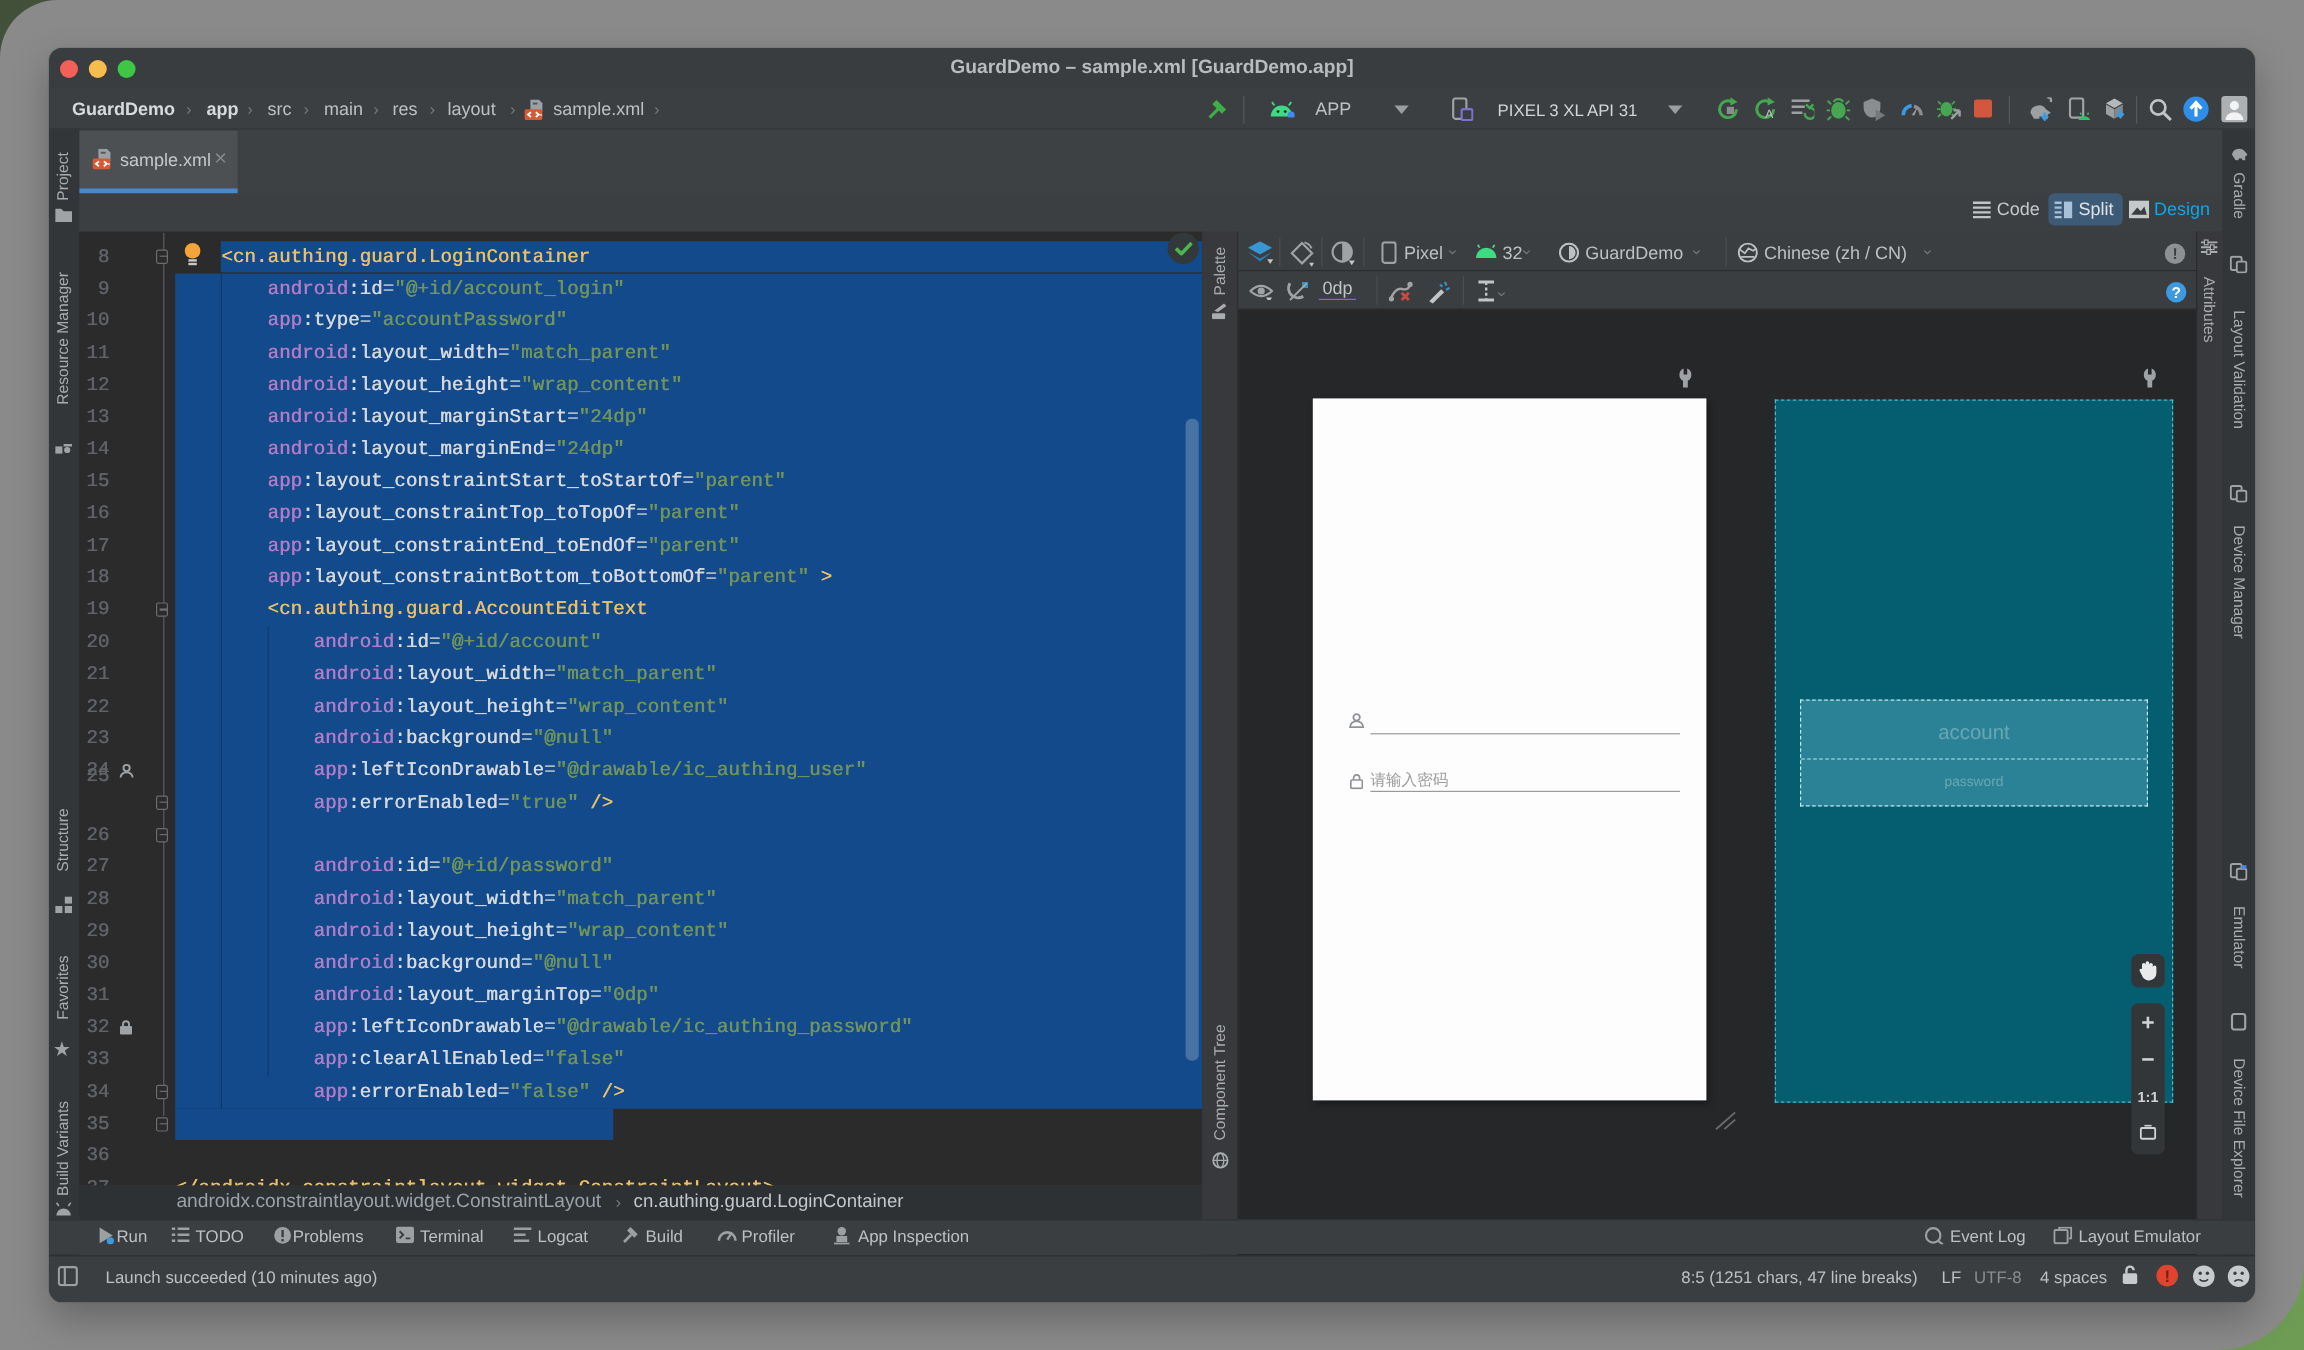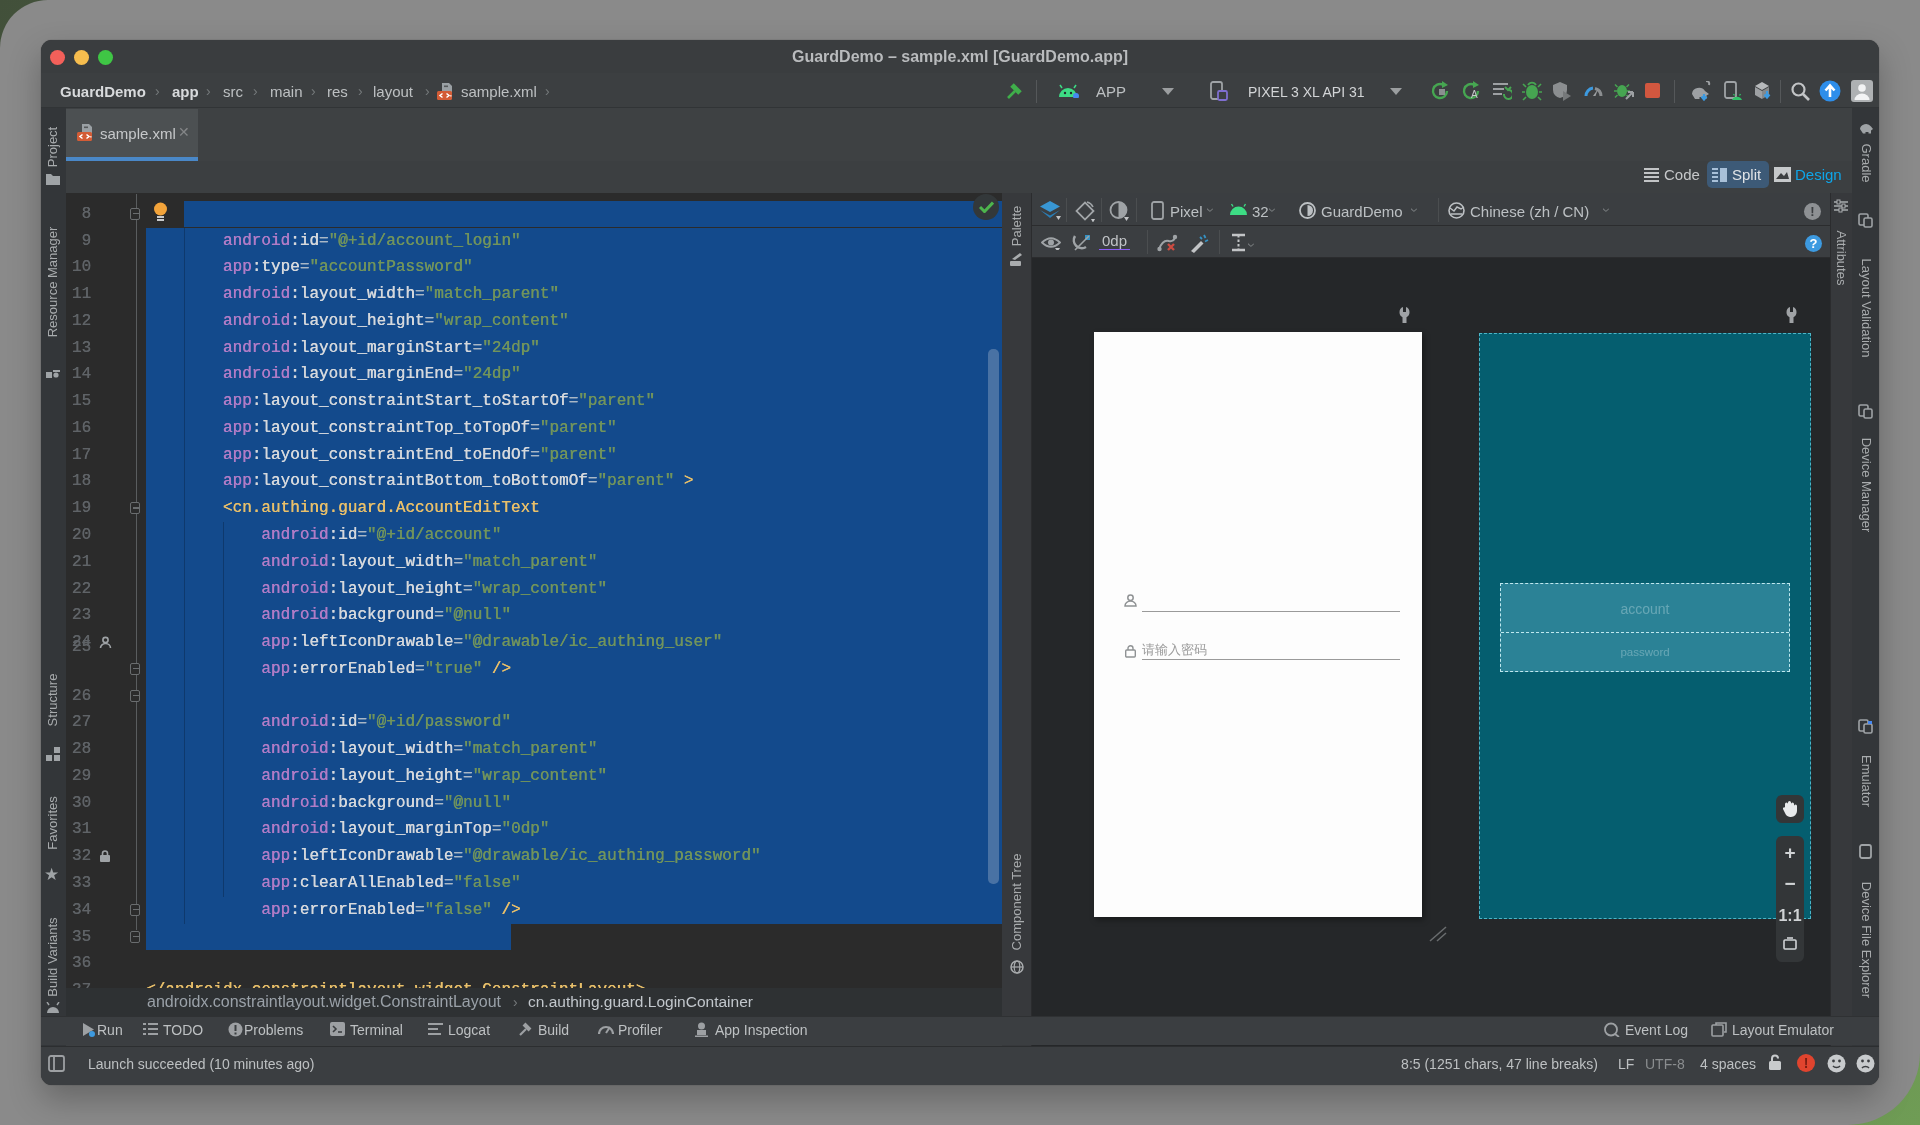--- a/index.html
+++ b/index.html
@@ -243,20 +243,21 @@
       <rect x="2" y="1" width="11" height="13" rx="2" fill="none" stroke="#9fa3a6" stroke-width="1.8"></rect>
     </svg>
 <div class="ab" style="left:25px;top:153px;width:936px;height:795px;background:#2b2b2b;overflow:hidden">
 <div class="ab" style="left:118.4px;top:7.7px;width:817.6px;height:26.8px;background:#134a8c;"></div>
 <div class="ab" style="left:79.5px;top:34.5px;width:856.5px;height:696.0px;background:#134a8c;"></div>
 <div class="ab" style="left:79.5px;top:730.5px;width:365.5px;height:26.8px;background:#134a8c;"></div>
 <div class="ab" style="left:70.0px;top:1.0px;width:1.0px;height:735.8px;background:#5a5d5f;"></div>
 <div class="ab" style="left:118.4px;top:34.5px;width:1.0px;height:696.0px;background:rgba(0,0,0,0.22);"></div>
 <div class="ab" style="left:156.8px;top:328.9px;width:1.0px;height:374.8px;background:rgba(0,0,0,0.22);"></div>
 <div class="ab mono ln" style="left:-5px;top:7.7px">8</div>
+<div class="ab mono" style="left:80px;top:7.7px">    <span class="t">&lt;cn.authing.guard.LoginContainer</span></div>
 <div class="ab mono ln" style="left:-5px;top:34.5px">9</div>
 <div class="ab mono" style="left:80px;top:34.5px">        <span class="n">android</span><span class="a">:id</span><span class="e">=</span><span class="v">"@+id/account_login"</span></div>
 <div class="ab mono ln" style="left:-5px;top:61.2px">10</div>
 <div class="ab mono" style="left:80px;top:61.2px">        <span class="n">app</span><span class="a">:type</span><span class="e">=</span><span class="v">"accountPassword"</span></div>
 <div class="ab mono ln" style="left:-5px;top:88.0px">11</div>
 <div class="ab mono" style="left:80px;top:88.0px">        <span class="n">android</span><span class="a">:layout_width</span><span class="e">=</span><span class="v">"match_parent"</span></div>
 <div class="ab mono ln" style="left:-5px;top:114.8px">12</div>
 <div class="ab mono" style="left:80px;top:114.8px">        <span class="n">android</span><span class="a">:layout_height</span><span class="e">=</span><span class="v">"wrap_content"</span></div>
 <div class="ab mono ln" style="left:-5px;top:141.5px">13</div>
 <div class="ab mono" style="left:80px;top:141.5px">        <span class="n">android</span><span class="a">:layout_marginStart</span><span class="e">=</span><span class="v">"24dp"</span></div>
@@ -449,30 +450,30 @@
 <div class="ab" style="left:110.0px;top:353.0px;width:258.0px;height:1.0px;background:#9a9a9a"></div>
 <svg class="ab" style="left:93px;top:387px" width="11" height="13" viewBox="0 0 11 13">
         <rect x="0.7" y="5" width="9.6" height="7" rx="1" fill="none" stroke="#8f9294" stroke-width="1.4"></rect>
         <path d="M3 5 V3.2 a2.5 2.5 0 0 1 5 0 V5" fill="none" stroke="#8f9294" stroke-width="1.4"></path>
       </svg>
 <div class="ab" style="left:110px;top:383px;font-size:13px;color:#9b9b9b;font-family:'Liberation Sans',sans-serif">请输入密码</div>
 <div class="ab" style="left:110.0px;top:401.0px;width:258.0px;height:1.0px;background:#9a9a9a"></div>
 <div class="ab" style="left:447.0px;top:75.0px;width:332.0px;height:586.0px;background:#055e6f;border:1px dashed #4db6c8"></div>
 <div class="ab" style="left:468.0px;top:325.0px;width:290.0px;height:89.0px;background:#2b8296;border:1px dashed #bfe8ef"></div>
 <div class="ab" style="left:469.0px;top:374.0px;width:288.0px;height:1.0px;border-top:1px dashed #bfe8ef"></div>
-<div class="ab" style="left:468px;top:343px;width:290px;text-align:center;font-size:14px;color:rgba(200,225,232,.38)">account</div>
+<div class="ab" style="left:468px;top:343px;width:290px;text-align:center;font-size:17px;color:rgba(200,225,232,.38)">account</div>
 <div class="ab" style="left:468px;top:388px;width:290px;text-align:center;font-size:11.5px;color:rgba(200,225,232,.38)">password</div>
 <div class="ab" style="left:744.0px;top:537.0px;width:28.0px;height:28.0px;background:#333638;border-radius:6px"></div>
 <svg class="ab" style="left:750px;top:542px" width="16" height="18" viewBox="0 0 16 18">
         <path d="M3 9 V4 a1.5 1.5 0 0 1 3 0 V2.5 a1.5 1.5 0 0 1 3 0 V4 a1.5 1.5 0 0 1 3 0 v2 a1.5 1.5 0 0 1 3 0 v5 a6 6 0 0 1 -6 6 h-1 a6 6 0 0 1 -5 -4 l-2 -4 a1.4 1.4 0 0 1 2 -1.6 z" fill="#e8eaec"></path>
       </svg>
 <div class="ab" style="left:744.0px;top:578.0px;width:28.0px;height:126.0px;background:#333638;border-radius:6px"></div>
 <div class="ab" style="left:744px;top:584px;width:28px;text-align:center;font-size:19px;font-weight:bold;color:#d0d3d5">+</div>
 <div class="ab" style="left:744px;top:615px;width:28px;text-align:center;font-size:19px;font-weight:bold;color:#d0d3d5">−</div>
-<div class="ab" style="left:744px;top:649px;width:28px;text-align:center;font-size:16px;font-weight:bold;color:#d0d3d5">1:1</div>
+<div class="ab" style="left:744px;top:649px;width:28px;text-align:center;font-size:12px;font-weight:bold;color:#d0d3d5">1:1</div>
 <svg class="ab" style="left:751px;top:679px" width="14" height="14" viewBox="0 0 14 14">
         <rect x="1" y="3" width="12" height="9" rx="1" fill="none" stroke="#d0d3d5" stroke-width="1.6"></rect>
         <line x1="4" y1="1" x2="10" y2="1" stroke="#d0d3d5" stroke-width="1.6"></line>
       </svg>
 <svg class="ab" style="left:396px;top:668px" width="20" height="16" viewBox="0 0 20 16">
         <g stroke="#6a6d6f" stroke-width="1.5">
           <line x1="2" y1="15" x2="18" y2="1"></line>
           <line x1="9" y1="15" x2="18" y2="7"></line>
         </g>
       </svg>

